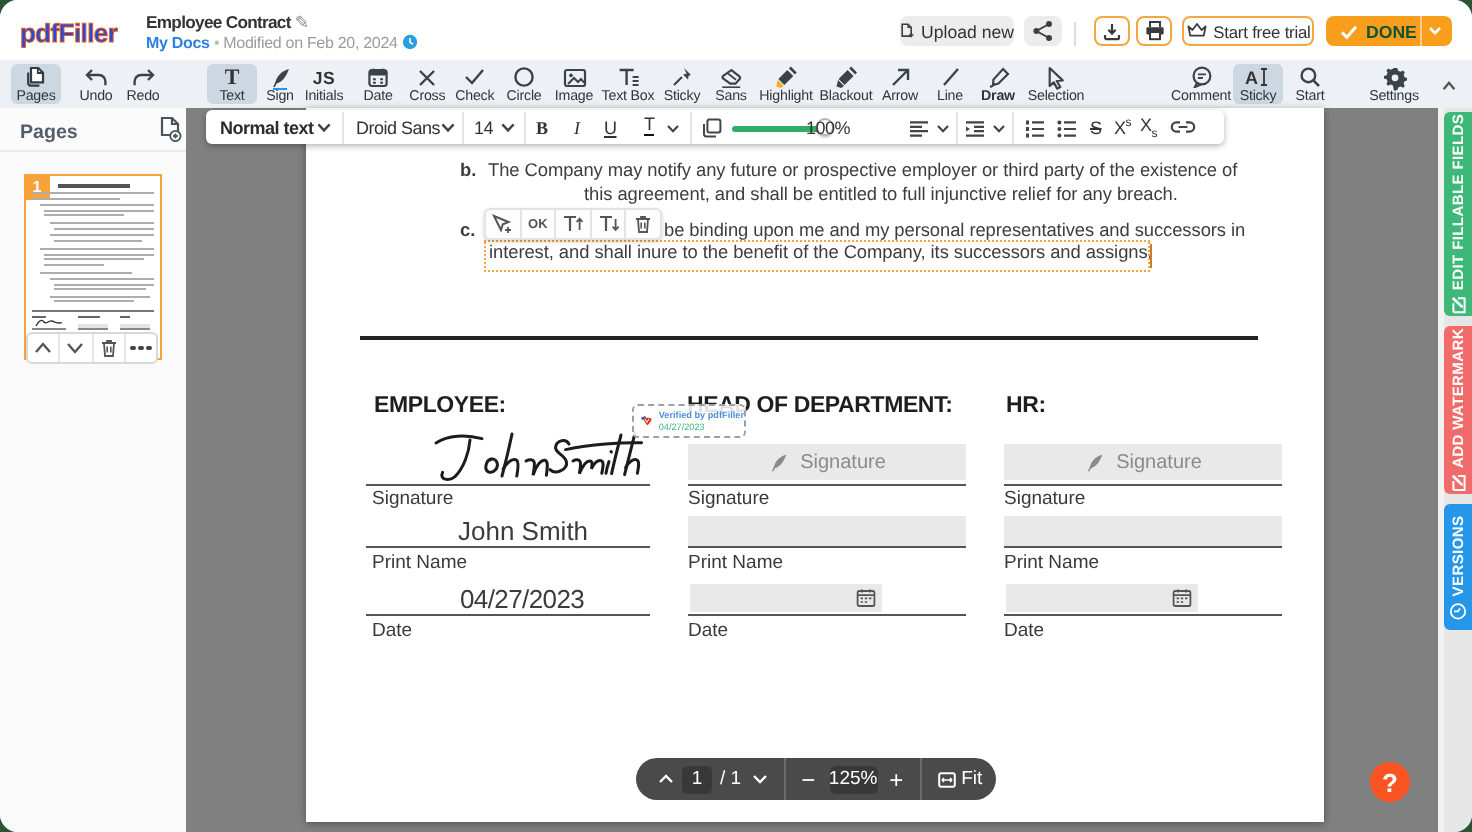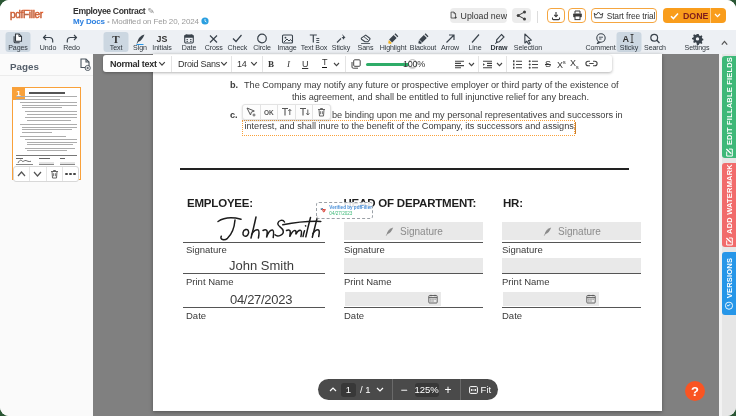--- a/index.html
+++ b/index.html
@@ -2,21 +2,21 @@
 <html><head>
 <meta charset="utf-8">
 <style>
   html,body{margin:0;padding:0;}
   body{background:#2a5634;font-family:"Liberation Sans",sans-serif;}
   #app{position:relative;width:736px;height:416px;background:#fff;border-radius:9px;overflow:hidden;}
   .abs{position:absolute;}
   svg{display:block;} .inl svg, #docsub svg{display:inline-block;}
   
   #row1{left:0;top:0;width:736px;height:30px;background:#fff;}
-  #logo{left:10px;top:9px;font-size:10px;font-weight:normal;color:#737373;letter-spacing:-0.3px;-webkit-text-stroke:0.5px #ec5b24;}
+  #logo{left:10px;top:9px;font-size:13px;font-weight:bold;color:#1d4ed8;letter-spacing:-0.3px;-webkit-text-stroke:0.5px #ec5b24;}
   #doctitle{left:73px;top:6px;font-size:8.6px;letter-spacing:-0.35px;font-weight:bold;color:#333;white-space:nowrap;}
   #docsub{left:73px;top:16.5px;font-size:8px;letter-spacing:-0.15px;color:#9b9b9b;white-space:nowrap;}
   #docsub a{color:#2a7fe0;text-decoration:none;font-weight:bold;}
   .hbtn{top:8px;height:15px;border-radius:4px;display:flex;align-items:center;justify-content:center;gap:3px;font-size:8.8px;color:#333;box-sizing:border-box;white-space:nowrap;}
   .graybtn{background:#ececec;}
   .orangebtn{background:#fff;border:1px solid #f5a640;}
   
   #row2{left:0;top:30px;width:736px;height:24px;background:#edf0f4;}
   .tool{position:absolute;top:2px;height:20px;min-width:25px;transform:translateX(-50%);display:flex;flex-direction:column;align-items:center;justify-content:flex-start;border-radius:3px;}
   .tool .ticon{height:12px;margin-top:1px;display:flex;align-items:center;justify-content:center;}
@@ -89,21 +89,21 @@
         <rect x="1.2" y="3.6" width="8.6" height="3.6" rx="0.6" fill="#3a3a3a"></rect>
         <rect x="3" y="6" width="5" height="3.6" fill="#fff" stroke="#3a3a3a" stroke-width="1"></rect>
       </svg>
     </div>
   <div class="abs hbtn orangebtn" style="left:591px;width:66px;">
     <svg width="11" height="9" viewBox="0 0 11 9">
         <path d="M1.2 2.2l2 1.8L5.5 1l2.3 3 2-1.8-.9 4.6H2.1z" fill="none" stroke="#3a3a3a" stroke-width="0.9" stroke-linejoin="round"></path>
       </svg>
     <span style="font-size:8.4px;letter-spacing:-0.1px;">Start free trial</span>
     </div>
-  <div class="abs" style="left:663px;top:8px;width:63px;height:15px;background:#f99d1c;border-radius:4px;color:#7f1d1d;">
+  <div class="abs" style="left:663px;top:8px;width:63px;height:15px;background:#f99d1c;border-radius:4px;color:#14532d;">
     <svg class="abs" style="left:7px;top:4px;" width="9" height="8" viewBox="0 0 9 8">
         <path d="M1 4.2L3.4 6.6 8 1.4" fill="none" stroke="#fff" stroke-width="1.5"></path>
       </svg>
     <span class="abs" style="left:20px;top:3px;font-size:8.8px;font-weight:bold;">DONE</span>
     <div class="abs" style="left:46.5px;top:0;width:1px;height:15px;background:rgba(255,255,255,0.5);"></div>
     <svg class="abs" style="left:51px;top:5px;" width="7" height="5" viewBox="0 0 7 5">
         <path d="M1 1l2.5 2.6L6 1" fill="none" stroke="#fff" stroke-width="1.3"></path>
       </svg>
   </div>
 
@@ -300,21 +300,21 @@
         </div>
       <div class="tlabel">Sticky</div>
       </div>
     <div class="tool" style="left:655px;">
       <div class="ticon">
           <svg width="11" height="11" viewBox="0 0 11 11">
             <circle cx="4.7" cy="4.7" r="3.4" fill="none" stroke="#3a434c" stroke-width="1.2"></circle>
             <path d="M7.3 7.3l2.7 2.7" stroke="#3a434c" stroke-width="1.3"></path>
           </svg>
         </div>
-      <div class="tlabel">Search</div>
+      <div class="tlabel">Start</div>
       </div>
     <div class="tool" style="left:697px;">
       <div class="ticon">
           <svg width="12" height="12" viewBox="0 0 12 12">
             <path d="M6 1l1.2.1.4 1.3 1.2.5 1.2-.6.9.9-.6 1.2.5 1.2 1.3.4v1.2l-1.3.4-.5 1.2.6 1.2-.9.9-1.2-.6-1.2.5-.4 1.3H5.4L5 9.8l-1.2-.5-1.2.6-.9-.9.6-1.2-.5-1.2L.5 6.2V5l1.3-.4.5-1.2-.6-1.2.9-.9 1.2.6 1.2-.5L5.4 1z" fill="#3a434c"></path>
             <circle cx="6" cy="5.9" r="1.7" fill="#edf0f4"></circle>
           </svg>
         </div>
       <div class="tlabel">Settings</div>
       </div>

